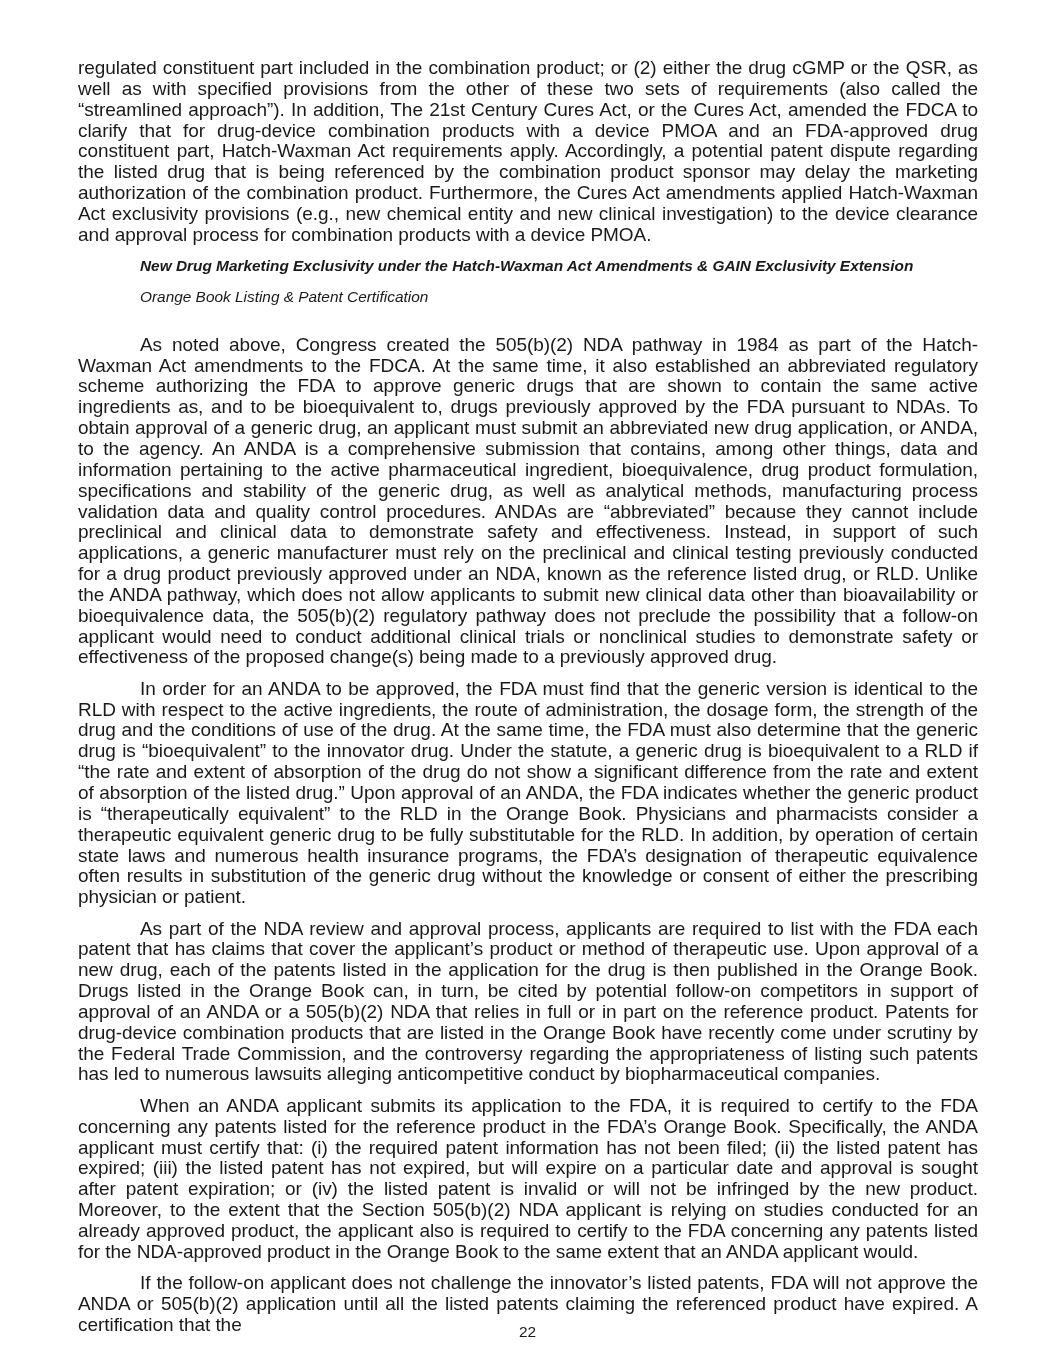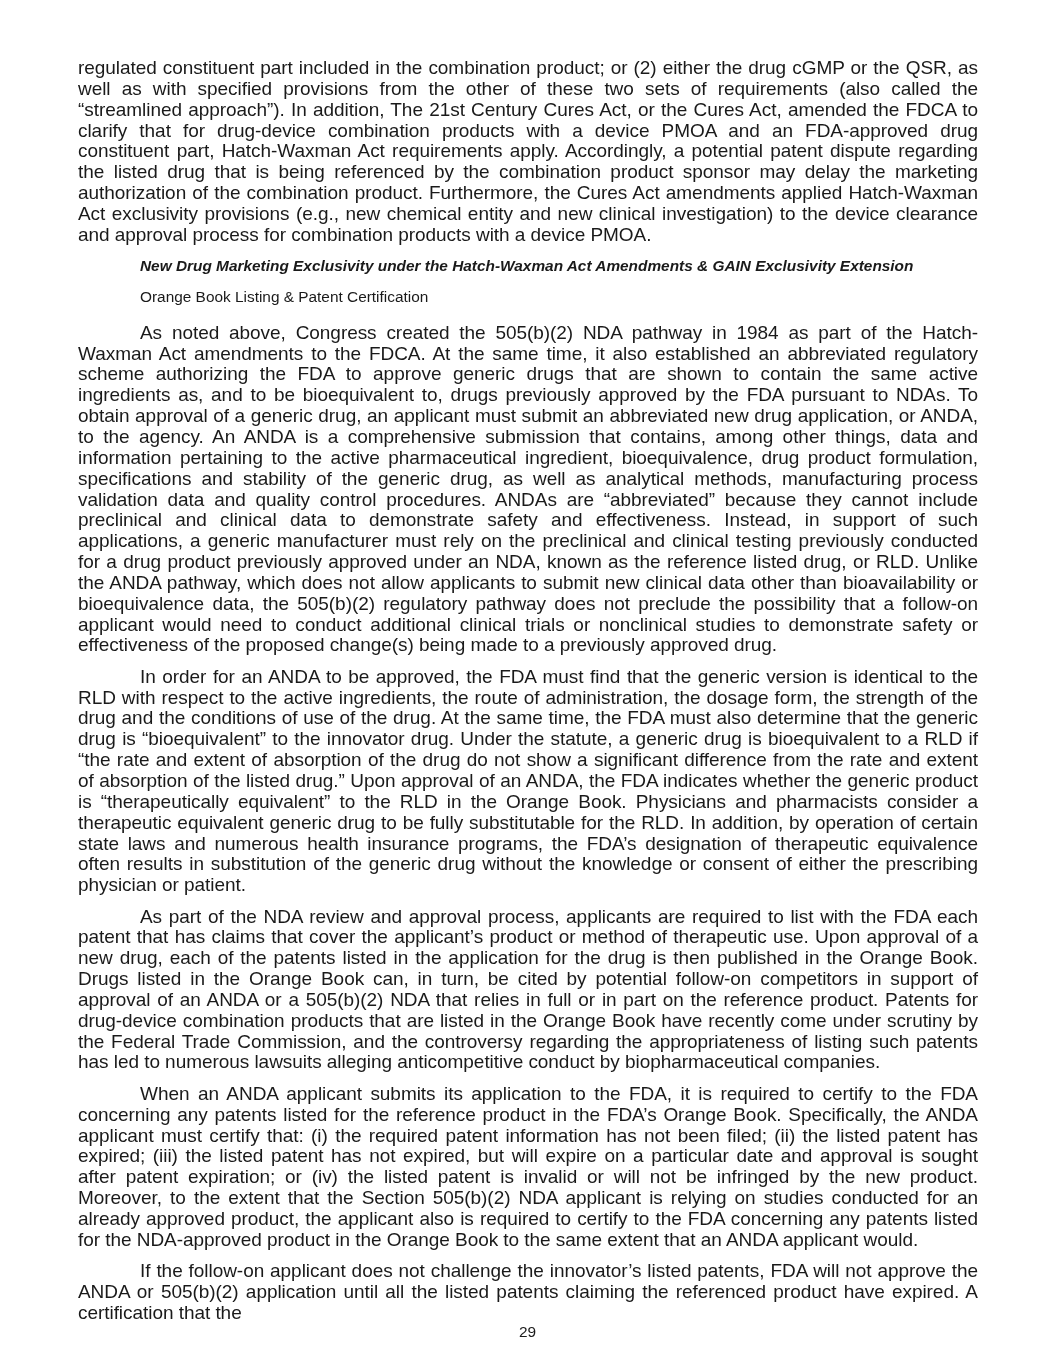--- a/index.html
+++ b/index.html
@@ -35,23 +35,24 @@
     .heading-bold {
       margin: 0 0 10px 0;
       font-size: 15.4px;
       line-height: 20.85px;
       font-weight: bold;
       font-style: italic;
       text-align: justify;
       text-indent: 62px;
     }
     .heading-italic {
-      margin: 0 0 15px 0;
+      margin: 0 0 27px 0;
       font-size: 15.4px;
       line-height: 20.85px;
+      font-style: italic;
       text-indent: 62px;
     }
     .page-number {
       position: absolute;
       left: 0;
       width: 1055px;
       top: 1322px;
       text-align: center;
       font-size: 15.4px;
       line-height: 20px;
@@ -67,13 +68,13 @@
 
   <p class="heading-italic">Orange Book Listing &amp; Patent Certification</p>
 
   <p class="para indent">As noted above, Congress created the 505(b)(2) NDA pathway in 1984 as part of the Hatch-Waxman Act amendments to the FDCA. At the same time, it also established an abbreviated regulatory scheme authorizing the FDA to approve generic drugs that are shown to contain the same active ingredients as, and to be bioequivalent to, drugs previously approved by the FDA pursuant to NDAs. To obtain approval of a generic drug, an applicant must submit an abbreviated new drug application, or ANDA, to the agency. An ANDA is a comprehensive submission that contains, among other things, data and information pertaining to the active pharmaceutical ingredient, bioequivalence, drug product formulation, specifications and stability of the generic drug, as well as analytical methods, manufacturing process validation data and quality control procedures. ANDAs are “abbreviated” because they cannot include preclinical and clinical data to demonstrate safety and effectiveness. Instead, in support of such applications, a generic manufacturer must rely on the preclinical and clinical testing previously conducted for a drug product previously approved under an NDA, known as the reference listed drug, or RLD. Unlike the ANDA pathway, which does not allow applicants to submit new clinical data other than bioavailability or bioequivalence data, the 505(b)(2) regulatory pathway does not preclude the possibility that a follow-on applicant would need to conduct additional clinical trials or nonclinical studies to demonstrate safety or effectiveness of the proposed change(s) being made to a previously approved drug.</p>
   <p class="para indent">In order for an ANDA to be approved, the FDA must find that the generic version is identical to the RLD with respect to the active ingredients, the route of administration, the dosage form, the strength of the drug and the conditions of use of the drug. At the same time, the FDA must also determine that the generic drug is “bioequivalent” to the innovator drug. Under the statute, a generic drug is bioequivalent to a RLD if “the rate and extent of absorption of the drug do not show a significant difference from the rate and extent of absorption of the listed drug.” Upon approval of an ANDA, the FDA indicates whether the generic product is “therapeutically equivalent” to the RLD in the Orange Book. Physicians and pharmacists consider a therapeutic equivalent generic drug to be fully substitutable for the RLD. In addition, by operation of certain state laws and numerous health insurance programs, the FDA’s designation of therapeutic equivalence often results in substitution of the generic drug without the knowledge or consent of either the prescribing physician or patient.</p>
   <p class="para indent">As part of the NDA review and approval process, applicants are required to list with the FDA each patent that has claims that cover the applicant’s product or method of therapeutic use. Upon approval of a new drug, each of the patents listed in the application for the drug is then published in the Orange Book. Drugs listed in the Orange Book can, in turn, be cited by potential follow-on competitors in support of approval of an ANDA or a 505(b)(2) NDA that relies in full or in part on the reference product. Patents for drug-device combination products that are listed in the Orange Book have recently come under scrutiny by the Federal Trade Commission, and the controversy regarding the appropriateness of listing such patents has led to numerous lawsuits alleging anticompetitive conduct by biopharmaceutical companies.</p>
   <p class="para indent">When an ANDA applicant submits its application to the FDA, it is required to certify to the FDA concerning any patents listed for the reference product in the FDA’s Orange Book. Specifically, the ANDA applicant must certify that: (i) the required patent information has not been filed; (ii) the listed patent has expired; (iii) the listed patent has not expired, but will expire on a particular date and approval is sought after patent expiration; or (iv) the listed patent is invalid or will not be infringed by the new product. Moreover, to the extent that the Section 505(b)(2) NDA applicant is relying on studies conducted for an already approved product, the applicant also is required to certify to the FDA concerning any patents listed for the NDA-approved product in the Orange Book to the same extent that an ANDA applicant would.</p>
   <p class="para indent">If the follow-on applicant does not challenge the innovator’s listed patents, FDA will not approve the ANDA or 505(b)(2) application until all the listed patents claiming the referenced product have expired. A certification that the</p>
 </div>
 
-<div class="page-number">29</div>
+<div class="page-number">22</div>
 
 </body></html>

